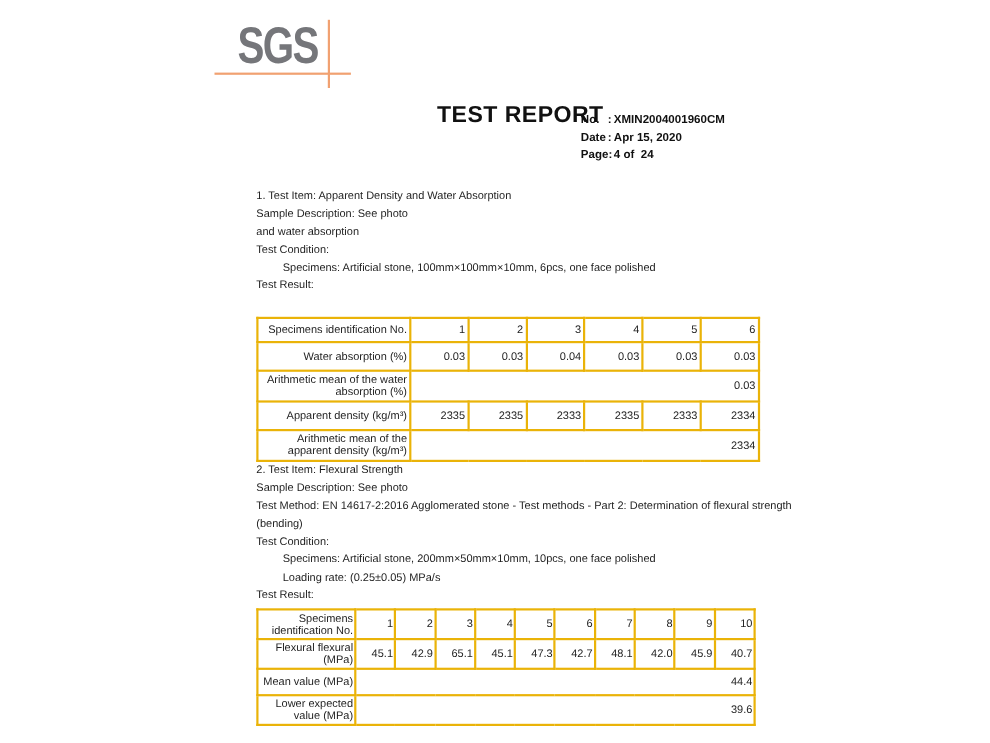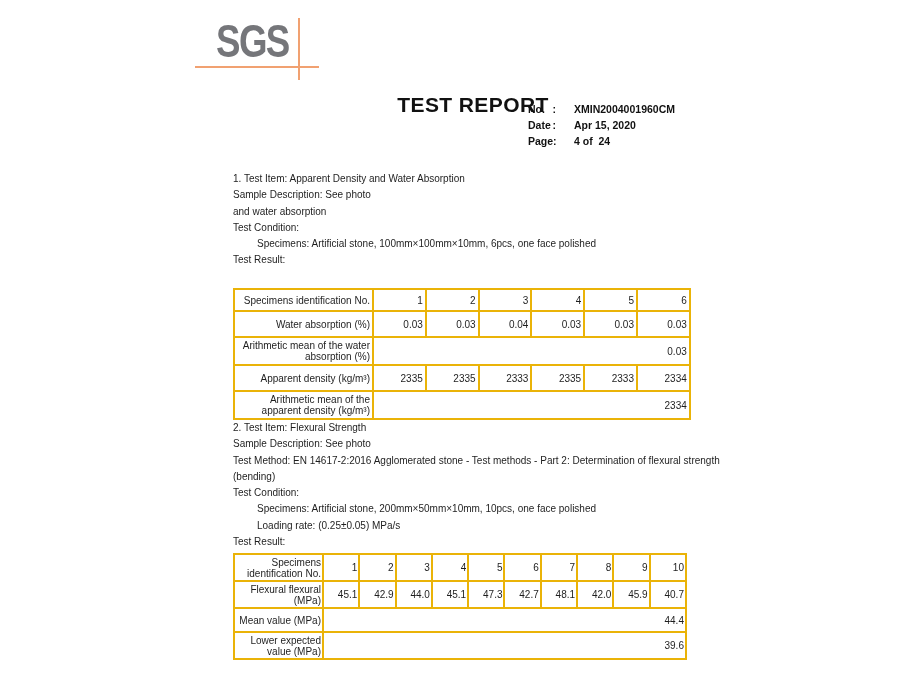--- a/index.html
+++ b/index.html
@@ -20,21 +20,21 @@
   .logo-hline { position:absolute; left:0px; top:51px; width:124px; height:2px; background:#f1a171; }
 
   
   .title {
     position:absolute; left:233px; top:93px; width:480px;
     text-align:center; font-size:21px; font-weight:700; letter-spacing:0.4px; color:#111;
   }
   .info { position:absolute; left:528px; top:101px; font-size:10.5px; font-weight:700; color:#111; }
   .info-row { display:flex; align-items:center; height:16px; }
   .info-label { display:inline-flex; justify-content:space-between; width:28px; }
-  .info-value { margin-left:18px; white-space:pre; }
+  .info-value { margin-left:2px; white-space:pre; }
 
   
   .text-block { position:absolute; left:233px; width:500px; font-size:10px; line-height:16.3px; color:#1e1e1e; }
   #sec1-text { top:171px; }
   #sec2-text { top:420px; }
   .indent { padding-left:24px; }
 
   
   table { position:absolute; border-collapse:collapse; table-layout:fixed; }
   #table1 { left:233px; top:288px; width:456px; }
@@ -167,21 +167,21 @@
         <td>6</td>
         <td>7</td>
         <td>8</td>
         <td>9</td>
         <td>10</td>
       </tr>
       <tr class="h23">
         <td>Flexural flexural (MPa)</td>
         <td>45.1</td>
         <td>42.9</td>
-        <td>44.0</td>
+        <td>65.1</td>
         <td>45.1</td>
         <td>47.3</td>
         <td>42.7</td>
         <td>48.1</td>
         <td>42.0</td>
         <td>45.9</td>
         <td>40.7</td>
       </tr>
       <tr class="h20 thick">
         <td>Mean value (MPa)</td>

